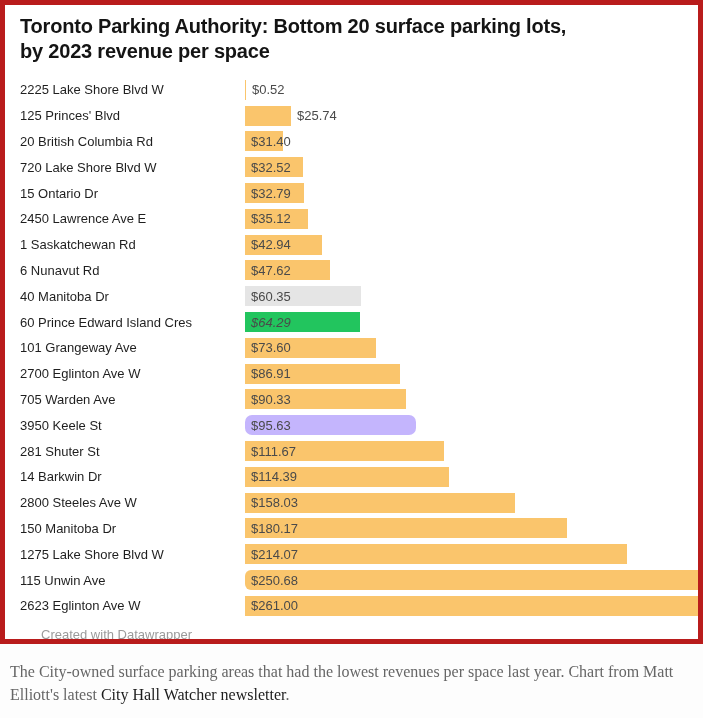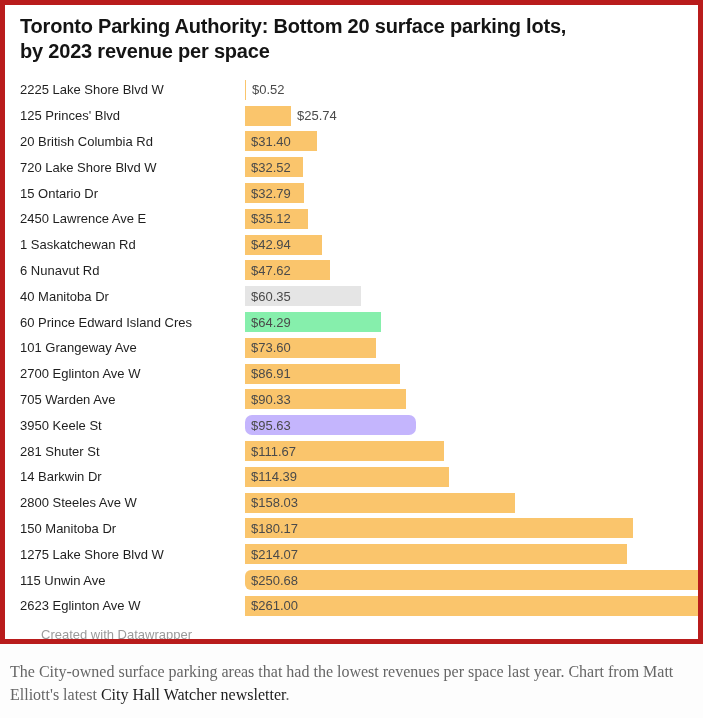--- a/index.html
+++ b/index.html
@@ -102,21 +102,21 @@
         <div class="row">
           <div class="row-label">125 Princes' Blvd</div>
           <div class="track">
             <div class="bar" style="width: 46px; background: rgb(250, 197, 108);"></div>
             <span class="val">$25.74</span>
           </div>
         </div>
         <div class="row">
           <div class="row-label">20 British Columbia Rd</div>
           <div class="track">
-            <div class="bar" style="width: 72px; background: rgb(250, 197, 108);">
+            <div class="bar" style="width: 38px; background: rgb(250, 197, 108);">
               <span class="val">$31.40</span>
             </div>
           </div>
         </div>
         <div class="row">
           <div class="row-label">720 Lake Shore Blvd W</div>
           <div class="track">
             <div class="bar" style="width: 58px; background: rgb(250, 197, 108);">
               <span class="val">$32.52</span>
             </div>
@@ -158,21 +158,21 @@
           <div class="row-label">40 Manitoba Dr</div>
           <div class="track">
             <div class="bar" style="width: 116px; background: #e5e5e5;">
               <span class="val">$60.35</span>
             </div>
           </div>
         </div>
         <div class="row">
           <div class="row-label">60 Prince Edward Island Cres</div>
           <div class="track">
-            <div class="bar" style="width: 136px; background: #86efac;">
+            <div class="bar" style="width: 115px; background: #22c55e; font-style: italic;">
               <span class="val">$64.29</span>
             </div>
           </div>
         </div>
         <div class="row">
           <div class="row-label">101 Grangeway Ave</div>
           <div class="track">
             <div class="bar" style="width: 131px; background: rgb(250, 197, 108);">
               <span class="val">$73.60</span>
             </div>
@@ -222,21 +222,21 @@
           <div class="row-label">2800 Steeles Ave W</div>
           <div class="track">
             <div class="bar" style="width: 270px; background: rgb(250, 197, 108);">
               <span class="val">$158.03</span>
             </div>
           </div>
         </div>
         <div class="row">
           <div class="row-label">150 Manitoba Dr</div>
           <div class="track">
-            <div class="bar" style="width: 388px; background: rgb(250, 197, 108);">
+            <div class="bar" style="width: 322px; background: rgb(250, 197, 108);">
               <span class="val">$180.17</span>
             </div>
           </div>
         </div>
         <div class="row">
           <div class="row-label">1275 Lake Shore Blvd W</div>
           <div class="track">
             <div class="bar" style="width: 382px; background: rgb(250, 197, 108);">
               <span class="val">$214.07</span>
             </div>

